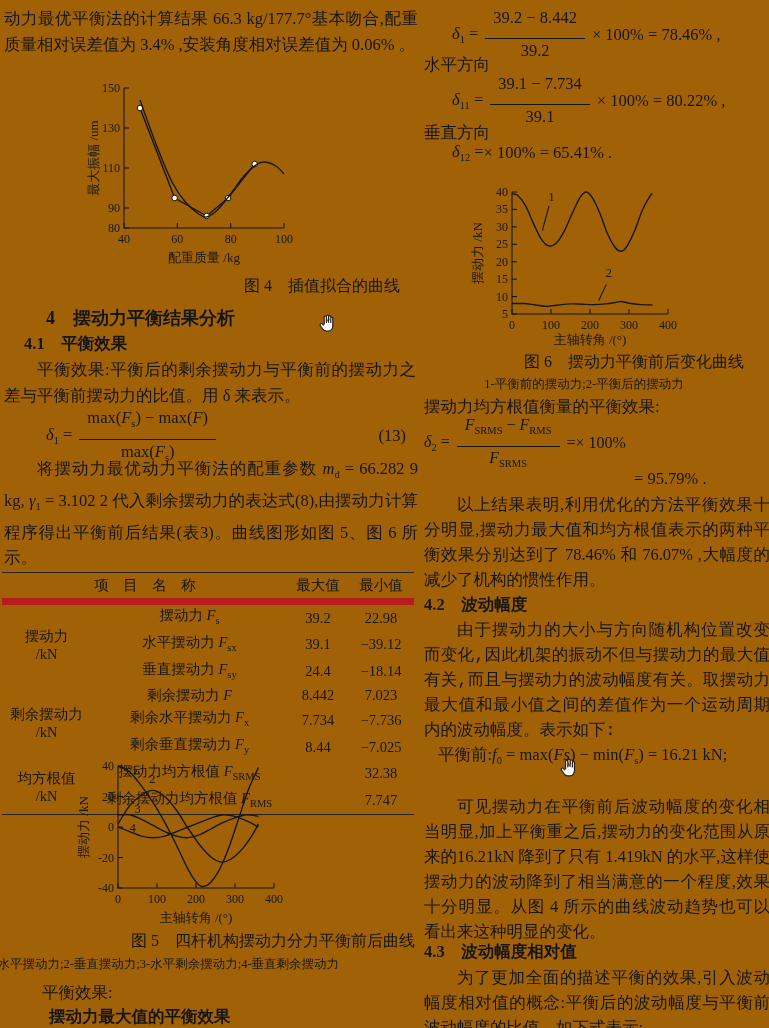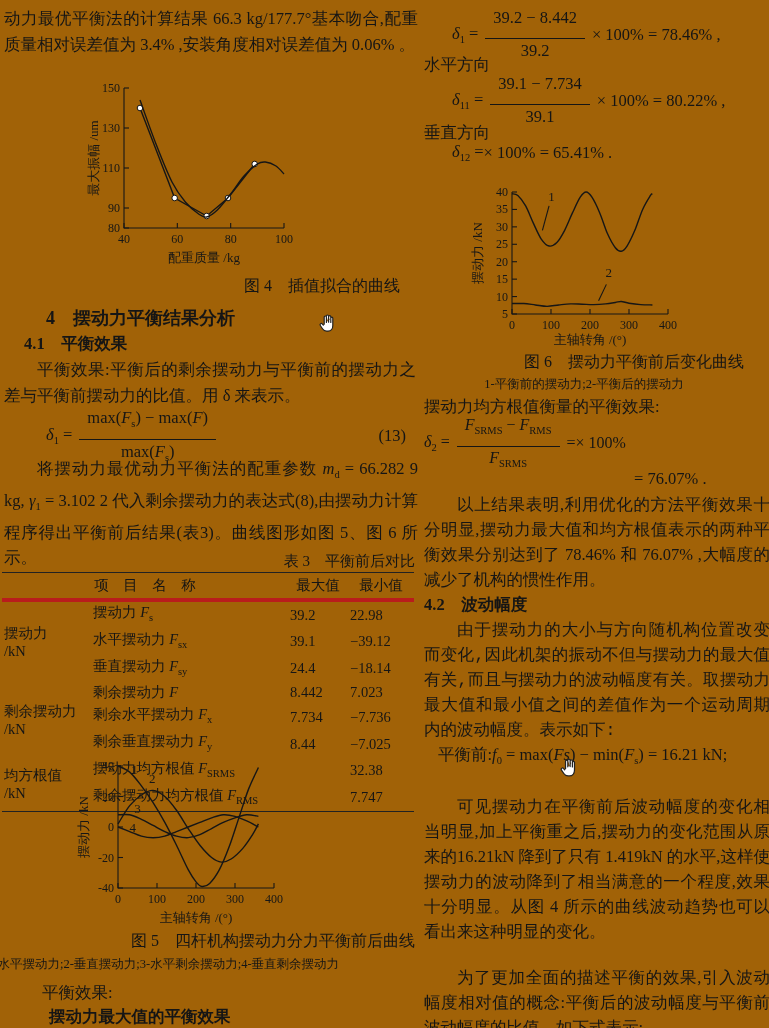--- a/index.html
+++ b/index.html
@@ -16,22 +16,22 @@
   
   .eq{display:flex;align-items:center;font-size:16.5px;}
   .frac{display:inline-flex;flex-direction:column;align-items:center;margin:0 7px;vertical-align:middle;}
   .frac .num{padding:0 8px 10px;border-bottom:1.3px solid #151515;white-space:nowrap;}
   .frac .den{padding:2px 8px 0;white-space:nowrap;}
   sub{font-size:10.5px;}
   .eqno{margin-left:auto;padding-right:6px;}
   
   table{border-collapse:collapse;font-size:14.5px;width:100%;}
   #t3{border-top:1.6px solid #222;border-bottom:1.6px solid #222;}
-  #t3 th{border-bottom:4px solid #b91c1c;font-weight:normal;padding:3px 0;}
-  #t3 td{padding:1.2px 2px;text-align:left;line-height:19.5px;}
+  #t3 th{border-bottom:7px solid #b91c1c;font-weight:normal;padding:3px 0;}
+  #t3 td{padding:1.2px 2px;text-align:center;line-height:19.5px;}
   #t3 .grp{line-height:18px;}
   
   svg text{fill:#161616;}
   .axis{stroke:#161616;stroke-width:1.1;fill:none;}
   .curve{stroke:#161616;stroke-width:1.4;fill:none;}
   .marker{fill:#fff;stroke:#161616;stroke-width:1;}
   .tick{font-size:12px;}
   .alabel{font-size:13px;}
   .clabel{font-size:13px;}
   .hand{position:absolute;}
@@ -84,21 +84,20 @@
     <span><span><i>δ</i></span><sub>1</sub><span> =</span></span>
     <span class="frac">
       <span class="num"><span>max(</span><span><i>F</i></span><sub>s</sub><span>) − max(</span><span><i>F</i></span><span>)</span></span>
       <span class="den"><span>max(</span><span><i>F</i></span><sub>s</sub><span>)</span></span>
     </span>
     <span class="eqno">(13)</span>
   </div>
 
   <div class="blk para indent" style="left:4px;top:456px;width:414px;"><span>将摆动力最优动力平衡法的配重参数 </span><span><i>m</i></span><sub>d</sub><span> = 66.282 9 kg, </span><span><i>γ</i></span><sub>1</sub><span> = 3.102 2 代入剩余摆动力的表达式(8),由摆动力计算程序得出平衡前后结果(表3)。曲线图形如图 5、图 6 所示。</span></div>
 
-  <div class="blk caption" style="left:0;top:552px;width:415px;font-size:15px;">表 3　平衡前后对比</div>
 
   <div class="blk" style="left:2px;top:572px;width:412px;">
     <table id="t3">
       <thead>
         <tr>
           <th colspan="2" style="width:286px;">项　目　名　称</th>
           <th style="width:60px;">最大值</th>
           <th style="width:66px;">最小值</th>
         </tr>
       </thead>
@@ -265,32 +264,33 @@
 
   <div class="blk eq" style="left:424px;top:416px;font-size:16px;">
     <span><span><i>δ</i></span><sub>2</sub><span> =</span></span>
     <span class="frac">
         <span class="num"><span><i>F</i></span><sub>SRMS</sub><span> − </span><span><i>F</i></span><sub>RMS</sub></span>
         <span class="den"><span><i>F</i></span><sub>SRMS</sub></span>
       </span>
     <span><span>=</span></span>
     <span><span>× 100%</span></span>
   </div>
-  <div class="blk para" style="left:634px;top:466px;"><span>= 76.07% .</span></div>
+  <div class="blk para" style="left:634px;top:466px;"><span>= 95.79% .</span></div>
 
   <div class="blk para indent" style="left:424px;top:492px;width:346px;line-height:25px;">以上结果表明,利用优化的方法平衡效果十分明显,摆动力最大值和均方根值表示的两种平衡效果分别达到了 78.46% 和 76.07% ,大幅度的减少了机构的惯性作用。</div>
 
   <div class="blk h2" style="left:424px;top:594px;">4.2　波动幅度</div>
 
   <div class="blk para indent" style="left:424px;top:618px;width:346px;line-height:25px;font-family:Liberation Mono, monospace;">由于摆动力的大小与方向随机构位置改变而变化,因此机架的振动不但与摆动力的最大值有关,而且与摆动力的波动幅度有关。取摆动力最大值和最小值之间的差值作为一个运动周期内的波动幅度。表示如下:</div>
 
   <div class="blk para" style="left:438px;top:742px;width:332px;"><span>平衡前:</span><span><i>f</i></span><sub>0</sub><span> = max(</span><span><i>Fs</i></span><span>) − min(</span><span><i>F</i></span><sub>s</sub><span>) = 16.21 kN;</span></div>
 
   <div class="blk para indent" style="left:424px;top:794px;width:346px;line-height:25px;">可见摆动力在平衡前后波动幅度的变化相当明显,加上平衡重之后,摆动力的变化范围从原来的16.21kN 降到了只有 1.419kN 的水平,这样使摆动力的波动降到了相当满意的一个程度,效果十分明显。从图 4 所示的曲线波动趋势也可以看出来这种明显的变化。</div>
 
+  <div class="blk h2" style="left:424px;top:941px;">4.3　波动幅度相对值</div>
 
   <div class="blk para indent" style="left:424px;top:965px;width:346px;line-height:25px;">为了更加全面的描述平衡的效果,引入波动幅度相对值的概念:平衡后的波动幅度与平衡前波动幅度的比值。如下式表示:</div>
 
   <div class="hand" style="left:316px;top:312px;width:24px;height:24px;">
     <svg viewBox="0 0 24 24" width="24" height="24">
       <path d="M8.2 12.2V5.2c0-.7.5-1.2 1.1-1.2.6 0 1.1.5 1.1 1.2v5.2m0-6.2c0-.7.5-1.2 1.1-1.2.6 0 1.1.5 1.1 1.2v6m0-5.3c0-.7.5-1.2 1.1-1.2.6 0 1.1.5 1.1 1.2v5.6m0-4.2c0-.6.5-1.1 1-1.1s1 .5 1 1.1v7.2c0 3.2-2 5.6-4.8 5.6h-1.4c-1.7 0-3.2-.9-4.1-2.3l-2.2-3.3c-.4-.6-.3-1.4.3-1.8.5-.4 1.2-.3 1.6.2l1.1 1.3" fill="#fff" stroke="#222" stroke-width="1.2" stroke-linejoin="round" stroke-linecap="round"></path>
     </svg>
   </div>
   <div class="hand" style="left:557px;top:756px;width:25px;height:25px;">
     <svg viewBox="0 0 24 24" width="25" height="25">

